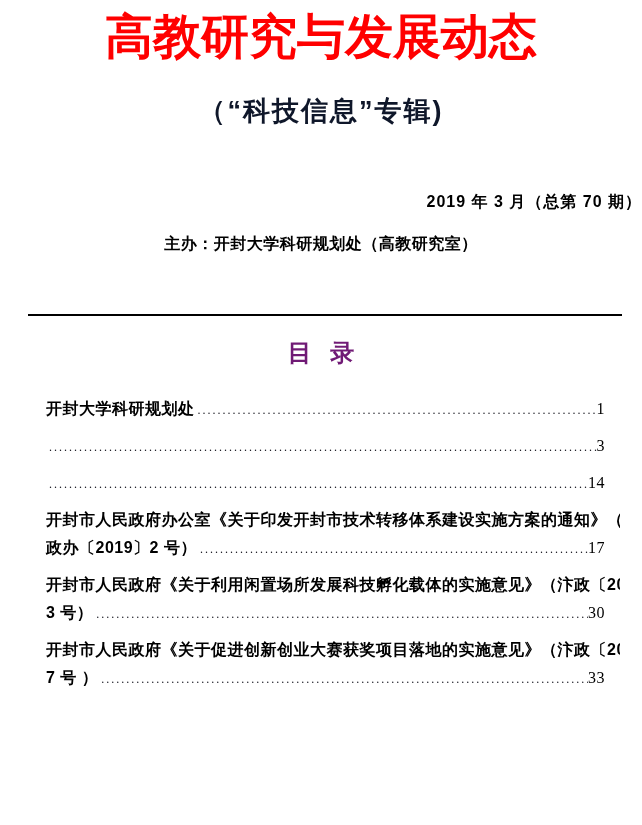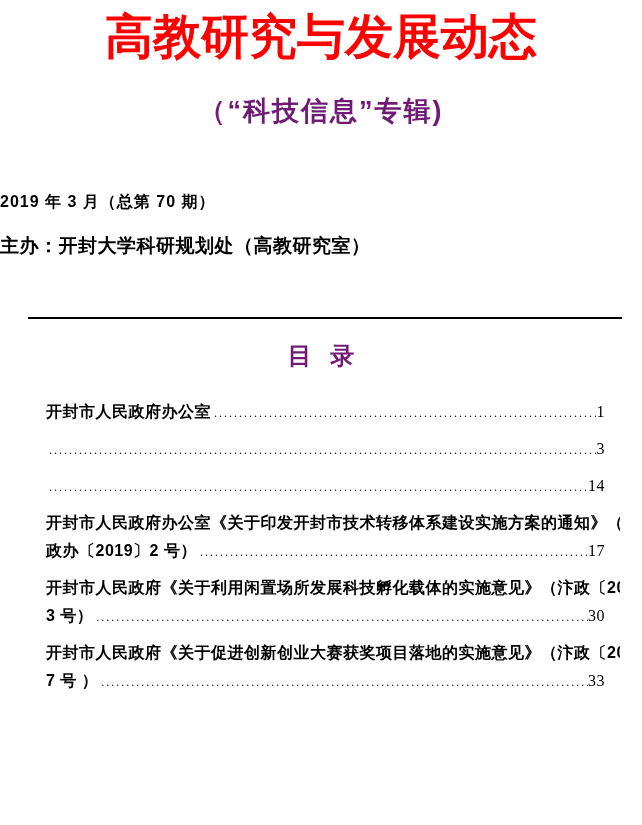--- a/index.html
+++ b/index.html
@@ -22,38 +22,38 @@
     color:#ff0000;
     text-align:center;
     white-space:nowrap;
   }
   .pub-subtitle {
     margin-top:34px;
     font-weight:bold;
     font-size:27px;
     line-height:1;
     letter-spacing:2px;
-    color:#701a75;
+    color:#0f172a;
     text-align:center;
   }
   .issue-line {
     margin-top:69px;
     font-weight:bold;
     font-size:16px;
     line-height:1;
     letter-spacing:1px;
-    text-align:left;
+    text-align:right;
   }
   .organizer-line {
     margin-top:26px;
     font-weight:bold;
-    font-size:19px;
+    font-size:16px;
     line-height:1;
     letter-spacing:0.5px;
-    text-align:left;
+    text-align:center;
   }
   .rule {
     height:0;
     border:0;
     border-top:2px solid #000000;
     margin:62px 20px 0 28px;
   }
   .toc-heading {
     margin:24px 0 0 0;
     font-weight:bold;
@@ -121,21 +121,21 @@
   <div class="organizer-line">主办：开封大学科研规划处（高教研究室）</div>
 
   <hr class="rule">
 
   <h2 class="toc-heading">目 录</h2>
 
   <nav class="toc">
 
     <div class="toc-entry">
       <div class="toc-line-flex">
-        <span class="toc-text">开封市人民政府办公室</span>
+        <span class="toc-text">开封大学科研规划处</span>
         <span class="leader"></span>
         <span class="page-num">1</span>
       </div>
     </div>
 
     <div class="toc-entry">
       <div class="toc-line-flex">
         <span class="leader"></span>
         <span class="page-num">3</span>
       </div>

